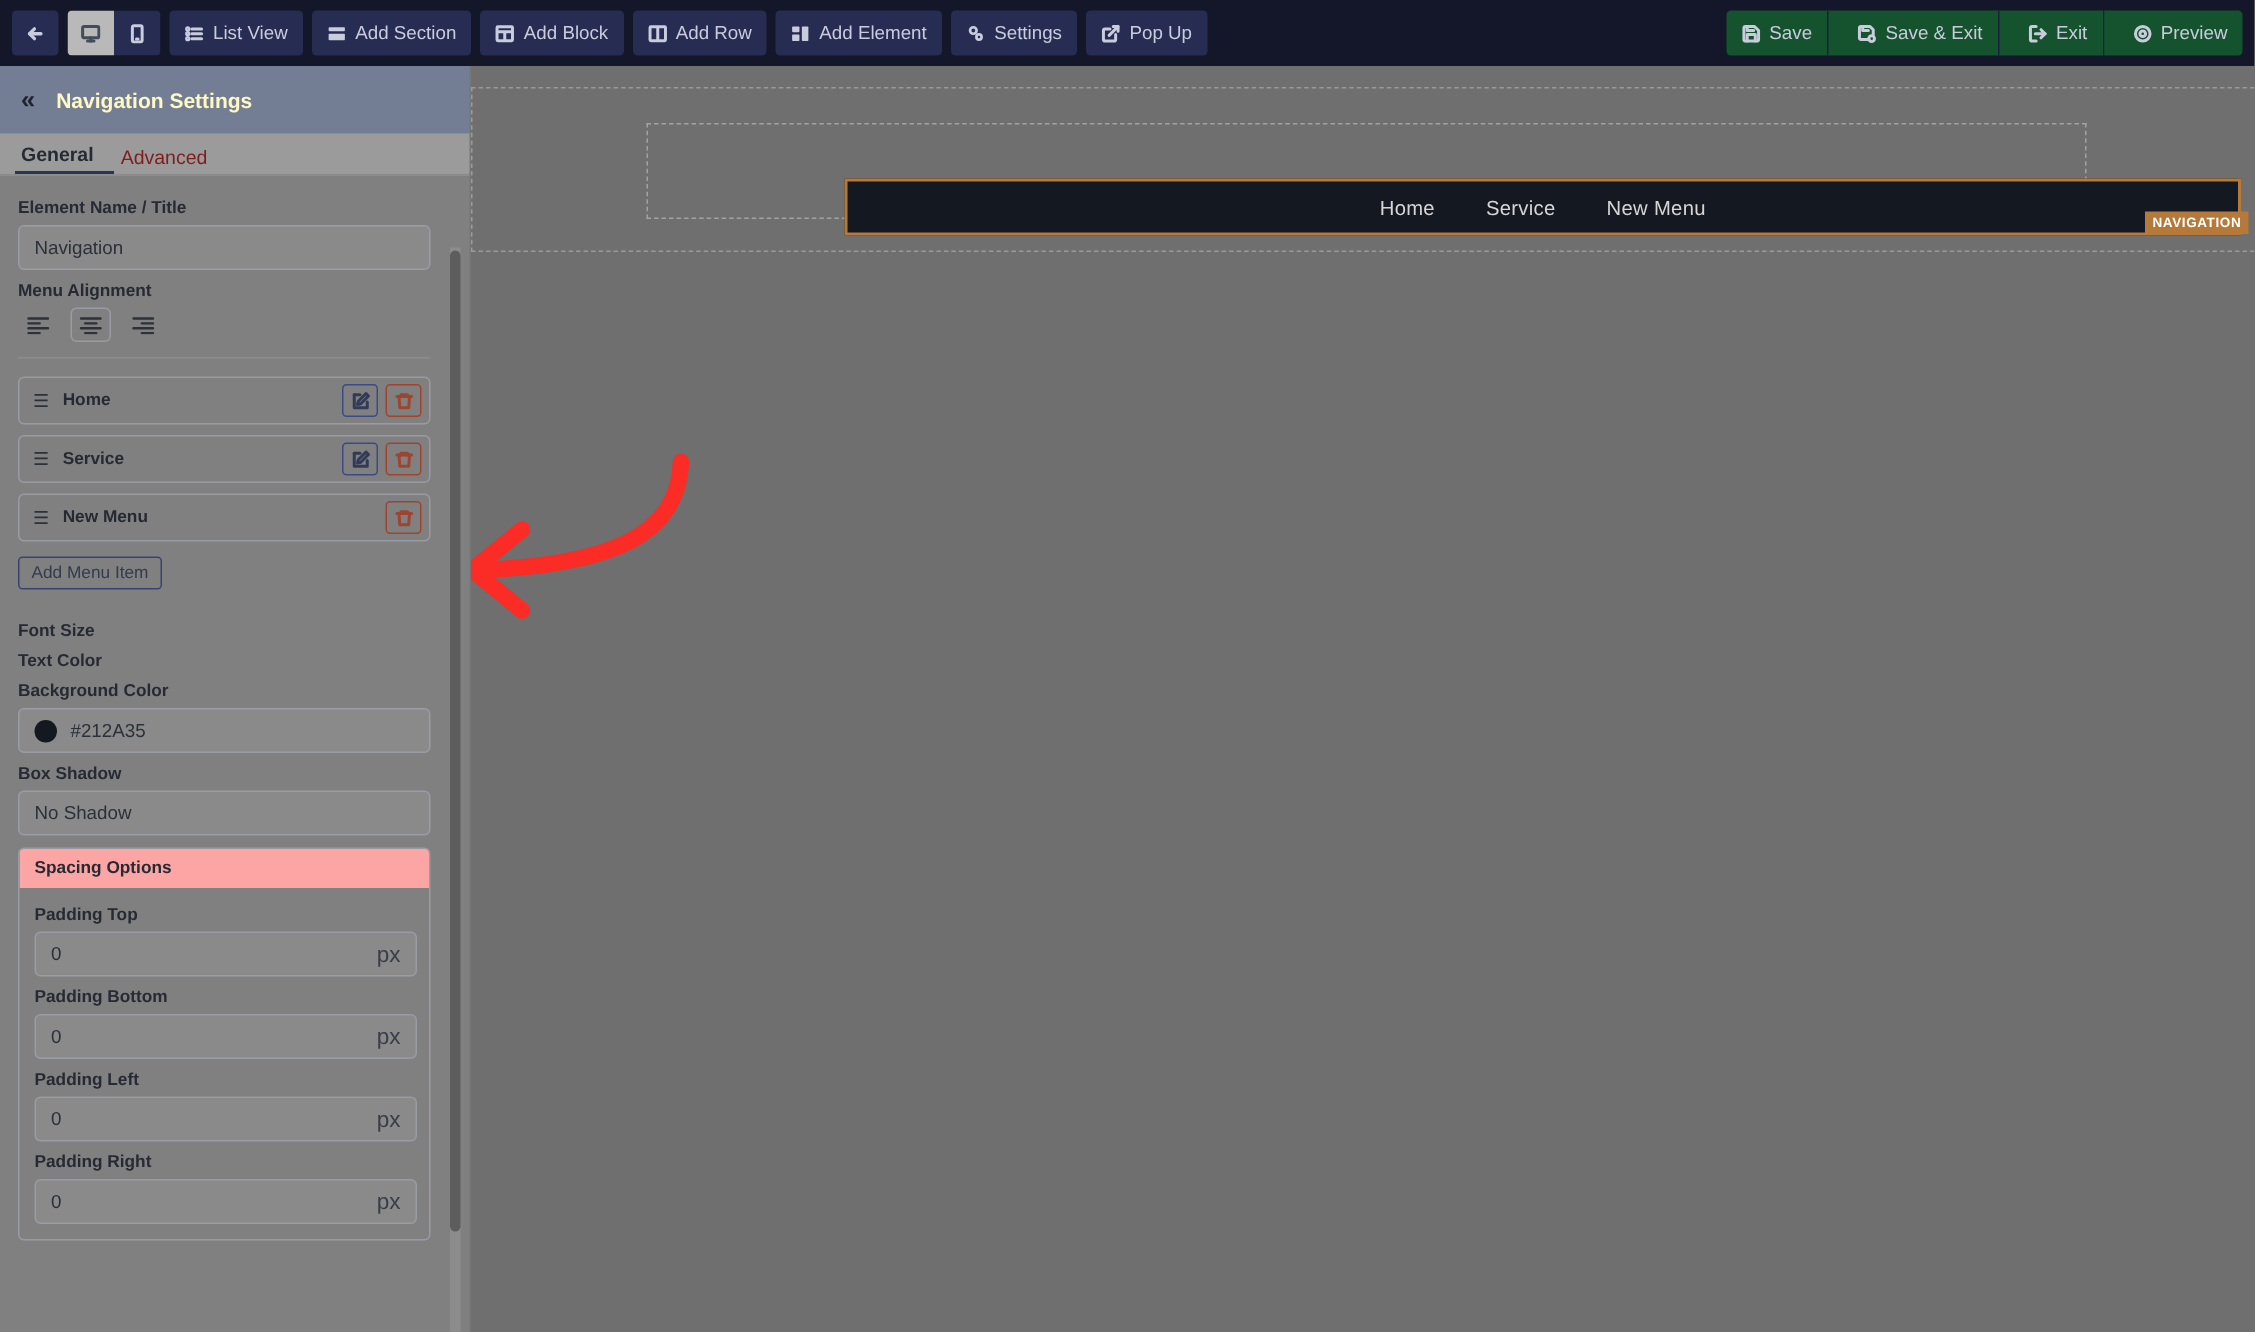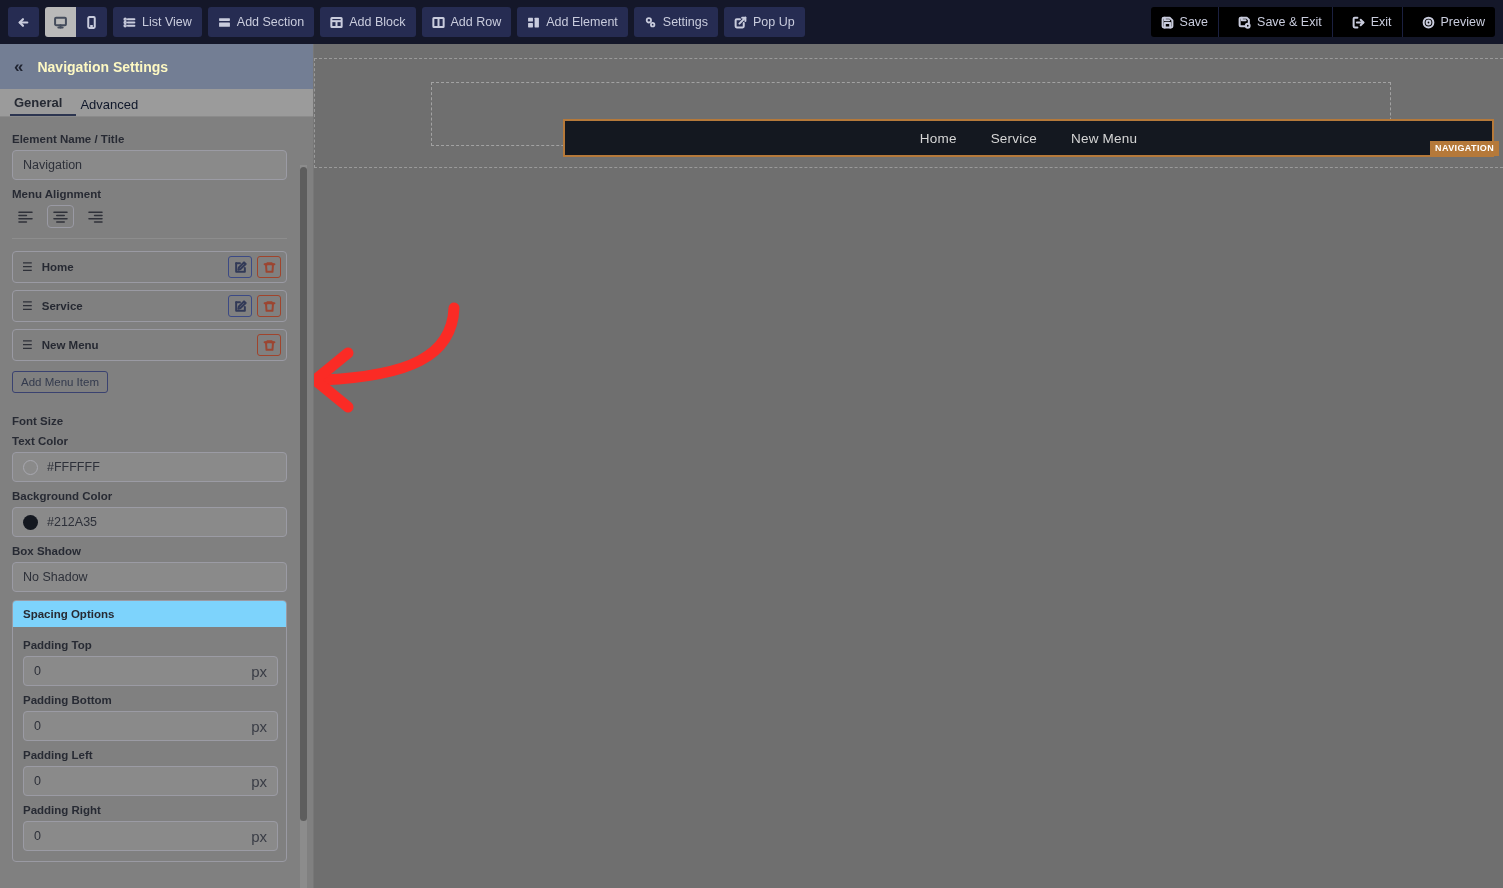--- a/index.html
+++ b/index.html
@@ -33,21 +33,21 @@
     border-radius: 3px;
     margin-right: 6px;
   }
   .tb-btn.icon-only { padding: 0 9px; }
   .tb-btn.active { background: #b9b9b9; }
   .tb-btn.active svg { stroke: #444c5c; }
   .tb-seg { margin-right: 6px; display:flex; border-radius:3px; overflow:hidden; }
   .tb-seg .tb-btn { margin-right: 0; border-radius: 0; }
   .tb-spacer { flex: 1; }
   .tb-right { display: flex; align-items: center; }
-  .tb-right .tb-btn { background: #000000; margin-right: 0; border-radius: 0; }
+  .tb-right .tb-btn { background: #14532d; margin-right: 0; border-radius: 0; }
   .tb-right .tb-btn:first-child { border-radius: 3px 0 0 3px; }
   .tb-right .tb-btn:last-child { border-radius: 0 3px 3px 0; }
   .tb-right .tb-btn + .tb-btn { border-left: 1px solid #1b2040; padding-left: 19px; }
   svg.ic { width: 13px; height: 13px; flex: none; }
   svg.ic * { vector-effect: non-scaling-stroke; }
 
   
   .canvas {
     position: absolute; left: 0; top: 44px;
     width: 1503px; height: 844px;
@@ -117,21 +117,21 @@
   .panel-title { color: #fef9c3; font-size: 14px; font-weight: 700; }
   .panel-tabs {
     height: 28px;
     background: #9b9b9b;
     display: flex; align-items: flex-end;
     padding-left: 10px;
     border-bottom: 1px solid #8b8b8b;
   }
   .panel-tab {
     font-size: 13px;
-    color: #0f172a;
+    color: #7f1d1d;
     padding: 0 14px 4px 4px;
     cursor: pointer;
   }
   .panel-tab.active {
     color: #262a33;
     font-weight: 600;
     border-bottom: 2px solid #2c3550;
   }
 
   .panel-body {
@@ -254,21 +254,21 @@
   }
 
   .spacing-card {
     width: 275px;
     border: 1px solid #9a9aa3;
     border-radius: 4px;
     margin-top: 8px;
     overflow: hidden;
   }
   .spacing-head {
-    background: #7dd3fc;
+    background: #fca5a5;
     padding: 7px 10px;
     font-size: 11.5px; font-weight: 700; color: #272a33;
   }
   .spacing-body { padding: 4px 10px 10px; }
   .unit-field {
     width: 255px; height: 30px;
     background: #8a8a8a;
     border: 1px solid #9b9ba4;
     border-radius: 4px;
     display: flex; align-items: center; justify-content: space-between;
@@ -545,24 +545,20 @@
               <path d="M5.5 6l1 14h11l1-14"></path>
           </svg>
         </div>
       </div>
 
       <button class="add-btn">Add Menu Item</button>
 
       <div class="lbl" style="margin-top:22px">Font Size</div>
 
       <div class="lbl">Text Color</div>
-      <div class="field">
-        <span class="swatch hollow"></span>
-        <span>#FFFFFF</span>
-      </div>
 
       <div class="lbl">Background Color</div>
       <div class="field">
         <span class="swatch" style="background:#141820"></span>
         <span>#212A35</span>
       </div>
 
       <div class="lbl">Box Shadow</div>
       <div class="select-wrap">
         <div class="field">

